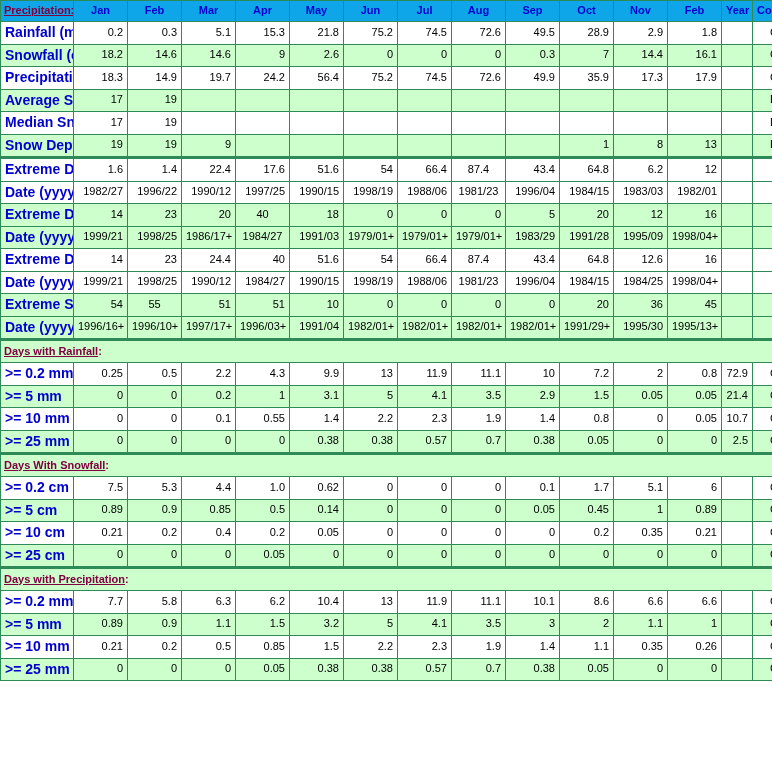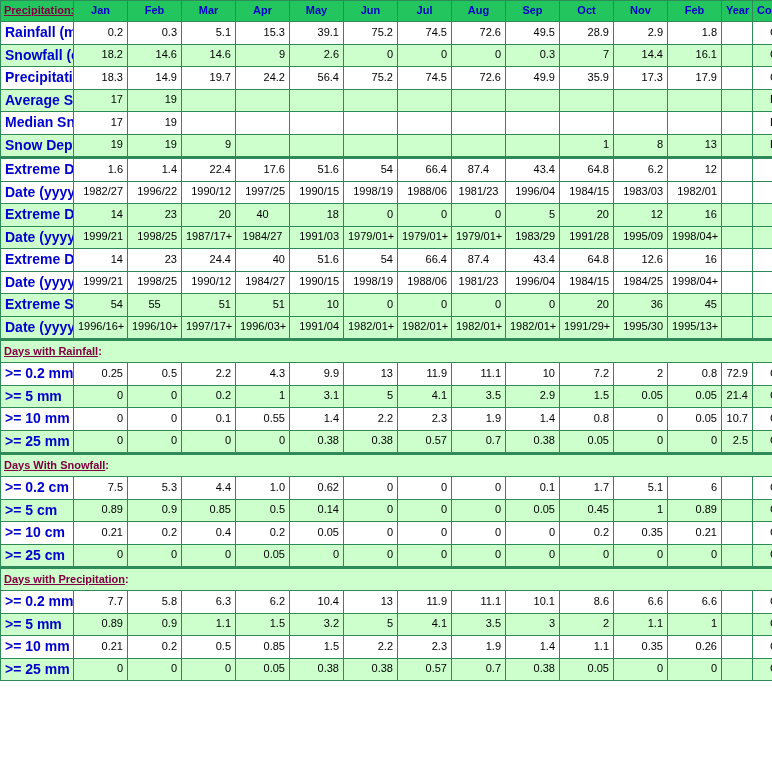--- a/index.html
+++ b/index.html
@@ -27,21 +27,21 @@
     white-space: nowrap;
   }
   
   col.c-label { width: 73px; }
   col.c-month { width: 54px; }
   col.c-year  { width: 31px; }
   col.c-code  { width: 30px; }
 
   
   tr.header-row td {
-    background: #22c55e;
+    background: #0ea5e9;
     text-align: center;
     font-weight: bold;
     color: #0000cc;
     height: 18px;
     padding-top: 1px;
     padding-bottom: 1px;
   }
   tr.header-row td.hdr-title {
     text-align: left;
     color: #800040;
@@ -130,21 +130,21 @@
         <td>Feb</td>
         <td>Year</td>
         <td>Code</td>
       </tr>
       <tr class="band-white">
         <td class="rowlabel">Rainfall (mm)</td>
         <td class="val">0.2</td>
         <td class="val">0.3</td>
         <td class="val">5.1</td>
         <td class="val">15.3</td>
-        <td class="val">39.1</td>
+        <td class="val">21.8</td>
         <td class="val">75.2</td>
         <td class="val">74.5</td>
         <td class="val">72.6</td>
         <td class="val">49.5</td>
         <td class="val">28.9</td>
         <td class="val">2.9</td>
         <td class="val">1.8</td>
         <td class="val"></td>
         <td class="val code">C</td>
       </tr>
@@ -281,21 +281,21 @@
         <td class="val">20</td>
         <td class="val">12</td>
         <td class="val">16</td>
         <td class="val"></td>
         <td class="val code"></td>
       </tr>
       <tr class="band-green">
         <td class="rowlabel">Date (yyyy/dd)</td>
         <td class="val">1999/21</td>
         <td class="val">1998/25</td>
-        <td class="val">1987/17+</td>
+        <td class="val">1986/17+</td>
         <td class="val bold">1984/27</td>
         <td class="val">1991/03</td>
         <td class="val">1979/01+</td>
         <td class="val">1979/01+</td>
         <td class="val">1979/01+</td>
         <td class="val">1983/29</td>
         <td class="val">1991/28</td>
         <td class="val">1995/09</td>
         <td class="val">1998/04+</td>
         <td class="val"></td>

